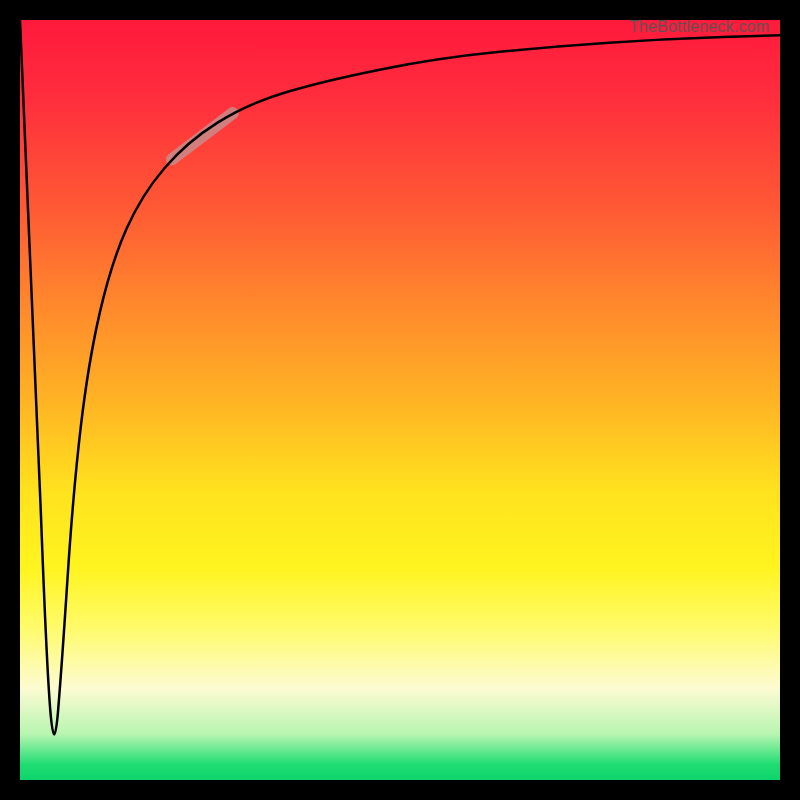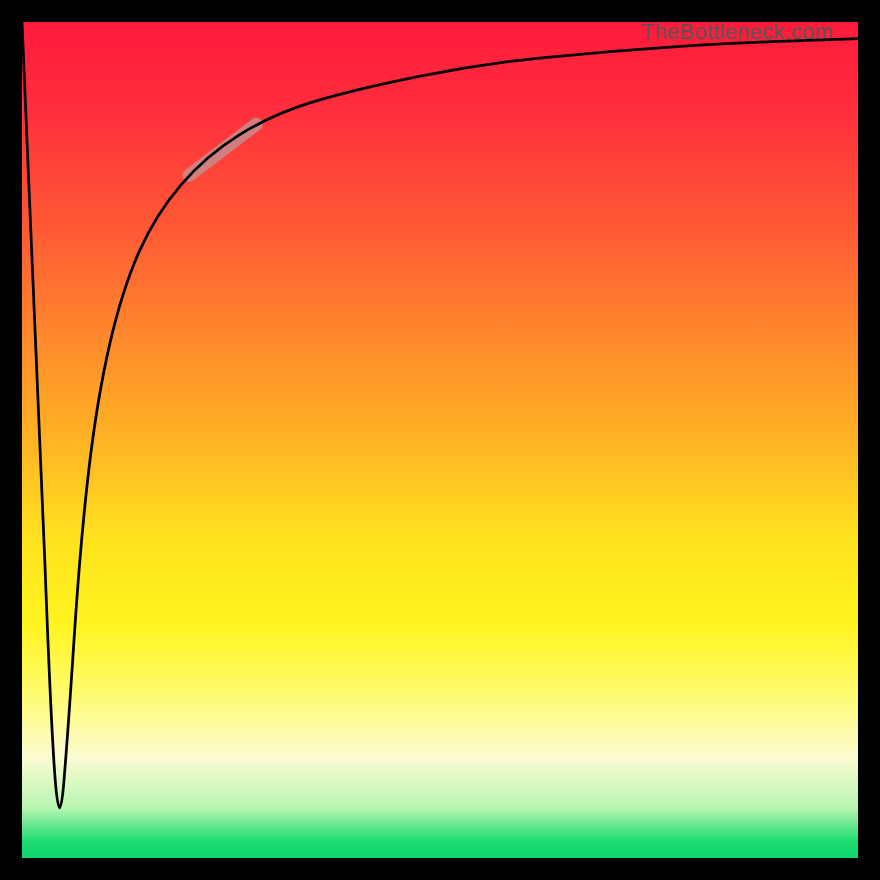--- a/index.html
+++ b/index.html
@@ -37,23 +37,23 @@
       #fffb6b 80%,
       #fcfbd2 88%,
       #b7f5b0 94%,
       #1edc72 98%,
       #0fd56c 100%
     );
   }
   .attribution {
     position: absolute;
     top: -2px;
-    right: 22px;
+    right: 10px;
     color: #555;
-    font-size: 20px;
+    font-size: 16px;
     letter-spacing: 0.2px;
     user-select: none;
   }
   svg.curve {
     position: absolute;
     left: 0;
     top: 0;
     width: 760px;
     height: 760px;
     overflow: visible;

